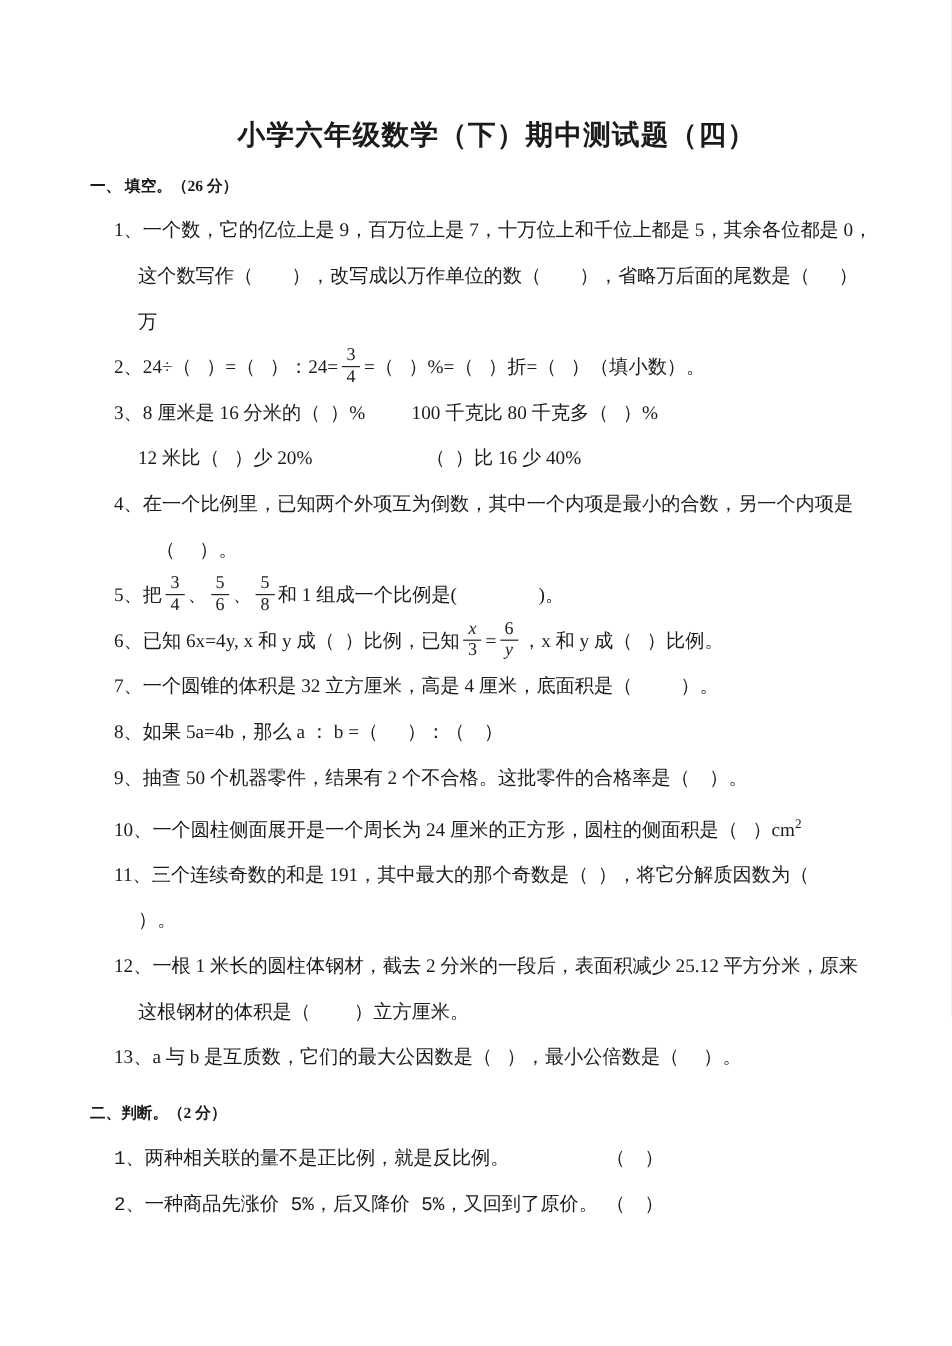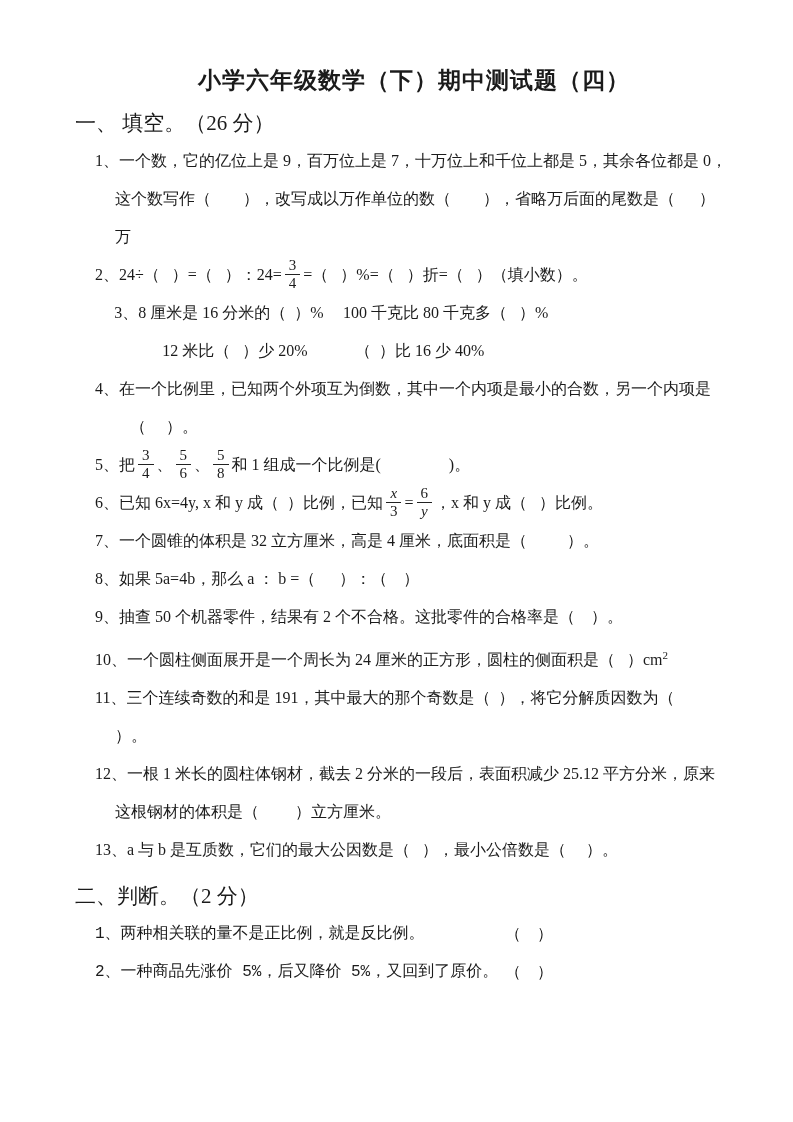--- a/index.html
+++ b/index.html
@@ -4,31 +4,31 @@
 <style>
   html,body{margin:0;padding:0;background:#e8e8e8;}
   .page{
     width:793px;height:1122px;background:#ffffff;margin:0 auto;
     font-family:"Liberation Serif","DejaVu Serif",serif;
     color:#1b1b1b;position:relative;overflow:hidden;box-sizing:border-box;
     padding:0 40px 0 75px;
   }
   .title{
     text-align:center;font-size:23px;font-weight:700;
-    padding-top:66px;line-height:30px;letter-spacing:1px;
+    padding-top:98px;line-height:30px;letter-spacing:1px;
   }
   .sec-head{
-    font-weight:400;font-size:21px;line-height:38px;margin-top:8px;
+    font-weight:700;font-size:13px;line-height:38px;margin-top:8px;
   }
   .line{font-size:16px;line-height:38px;}
   .q{margin-left:20px;}
   .cont{margin-left:40px;}
   .cont2{margin-left:55px;}
   .t{white-space:pre;}
-  .cols{display:flex;text-align:center;}
+  .cols{display:flex;}
   .col1a{width:248px;}
   .col1b{width:240px;}
   .tf-row{display:flex;margin-left:20px;}
   .tf-text{width:410px;font-family:Liberation Mono, monospace;}
   .frac{
     display:inline-block;text-align:center;vertical-align:middle;
     margin:0 3px;position:relative;top:-2px;
   }
   .fn,.fd{display:block;font-size:15px;line-height:17px;padding:0 4px;white-space:pre;}
   .fd{border-top:1.5px solid #222;}

